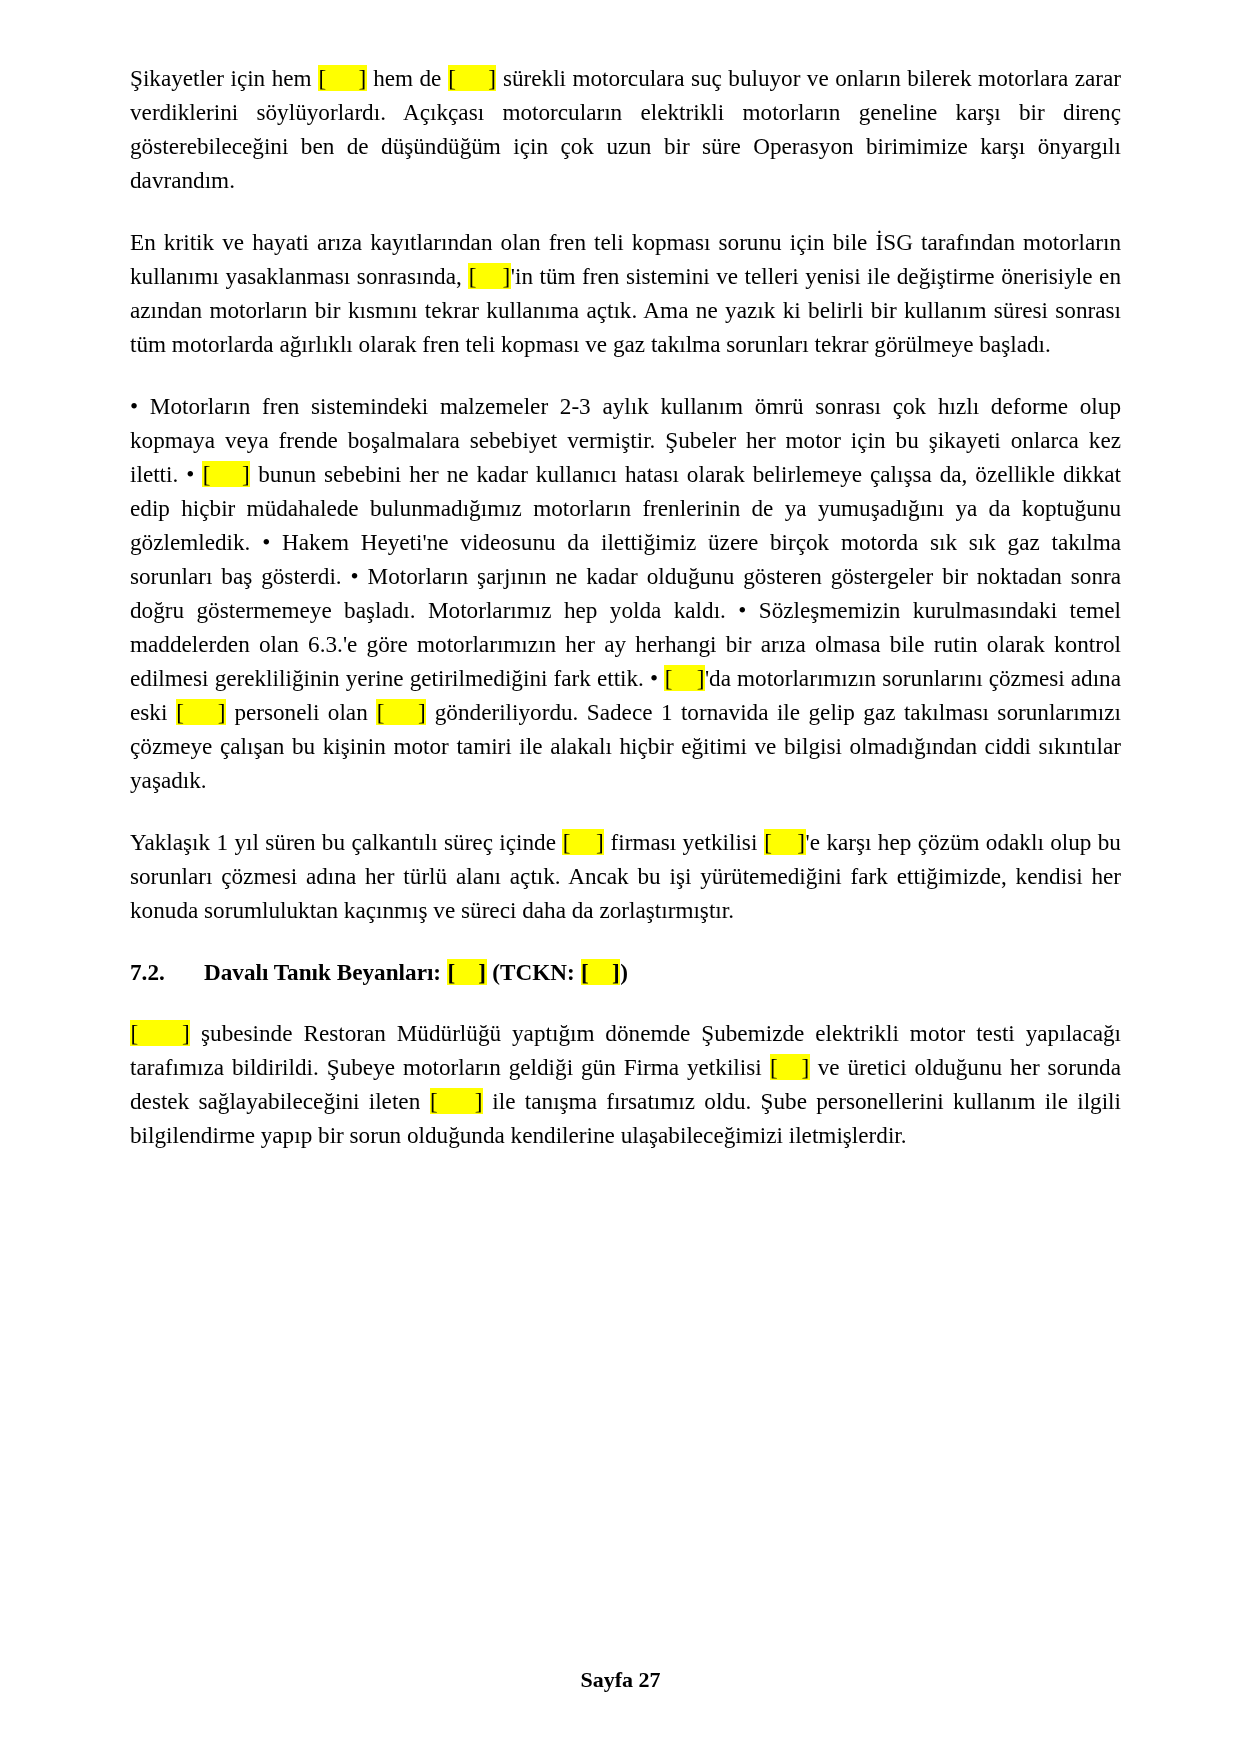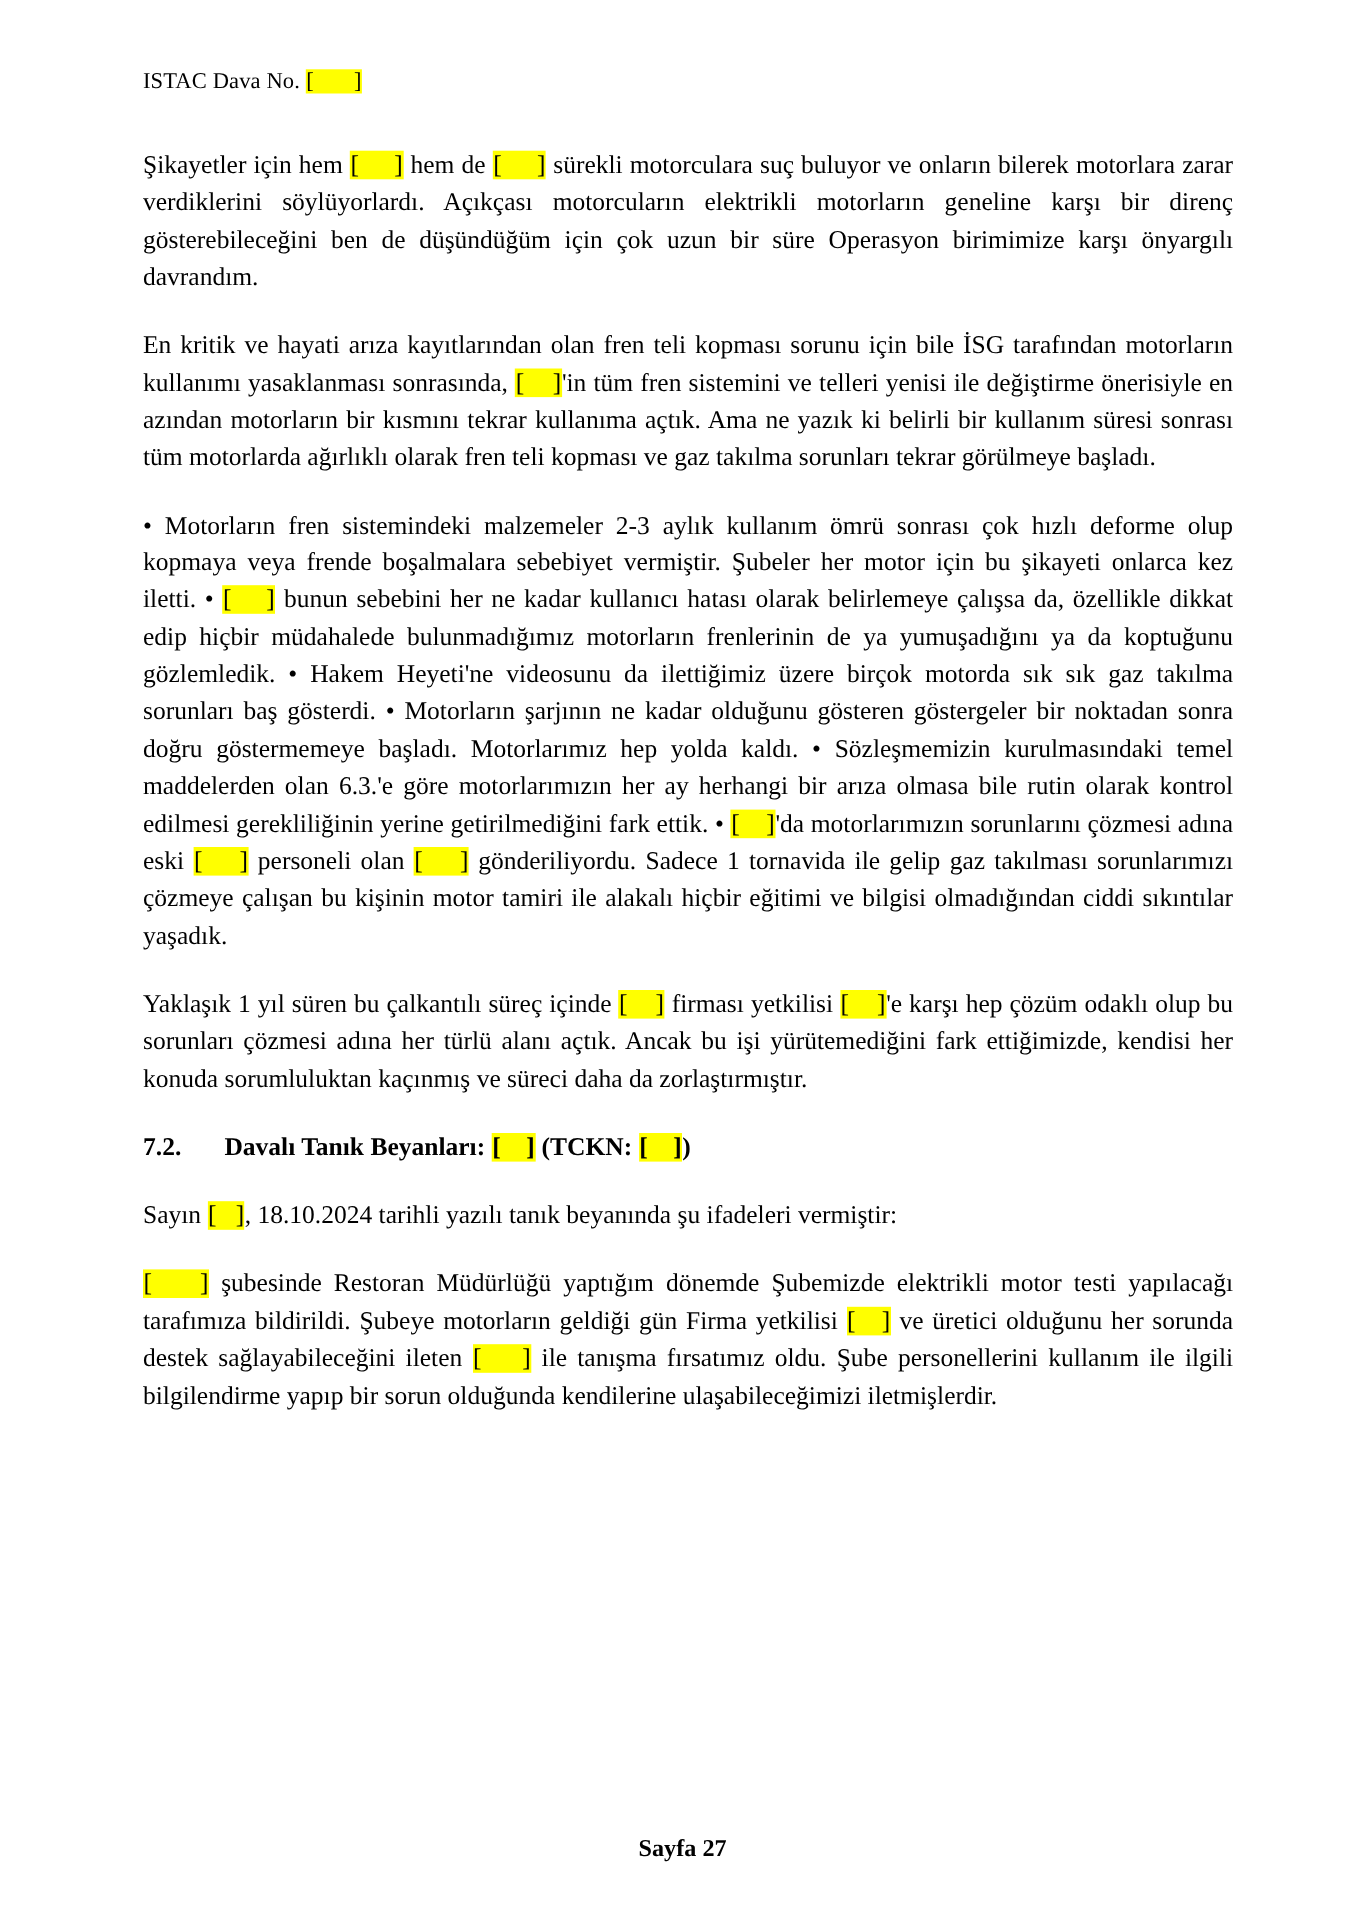--- a/index.html
+++ b/index.html
@@ -59,34 +59,29 @@
     text-align: center;
     font-size: 22px;
     font-weight: bold;
   }
 </style>
 </head>
 <body>
 
 <div class="page">
 
-  <div class="doc-header">
-    <span>ISTAC Dava No.</span>
-    <span class="redact">[       ]</span>
-  </div>
 
   <div>
     <p class="para"><span>Şikayetler için hem </span><span class="redact">[     ]</span><span> hem de </span><span class="redact">[     ]</span><span> sürekli motorculara suç buluyor ve onların bilerek motorlara zarar verdiklerini söylüyorlardı. Açıkçası motorcuların elektrikli motorların geneline karşı bir direnç gösterebileceğini ben de düşündüğüm için çok uzun bir süre Operasyon birimimize karşı önyargılı davrandım.</span></p>
     <p class="para"><span>En kritik ve hayati arıza kayıtlarından olan fren teli kopması sorunu için bile İSG tarafından motorların kullanımı yasaklanması sonrasında, </span><span class="redact">[    ]</span><span>'in tüm fren sistemini ve telleri yenisi ile değiştirme önerisiyle en azından motorların bir kısmını tekrar kullanıma açtık. Ama ne yazık ki belirli bir kullanım süresi sonrası tüm motorlarda ağırlıklı olarak fren teli kopması ve gaz takılma sorunları tekrar görülmeye başladı.</span></p>
     <p class="para"><span>• Motorların fren sistemindeki malzemeler 2-3 aylık kullanım ömrü sonrası çok hızlı deforme olup kopmaya veya frende boşalmalara sebebiyet vermiştir. Şubeler her motor için bu şikayeti onlarca kez iletti. • </span><span class="redact">[    ]</span><span> bunun sebebini her ne kadar kullanıcı hatası olarak belirlemeye çalışsa da, özellikle dikkat edip hiçbir müdahalede bulunmadığımız motorların frenlerinin de ya yumuşadığını ya da koptuğunu gözlemledik. • Hakem Heyeti'ne videosunu da ilettiğimiz üzere birçok motorda sık sık gaz takılma sorunları baş gösterdi. • Motorların şarjının ne kadar olduğunu gösteren göstergeler bir noktadan sonra doğru göstermemeye başladı. Motorlarımız hep yolda kaldı. • Sözleşmemizin kurulmasındaki temel maddelerden olan 6.3.'e göre motorlarımızın her ay herhangi bir arıza olmasa bile rutin olarak kontrol edilmesi gerekliliğinin yerine getirilmediğini fark ettik. • </span><span class="redact">[    ]</span><span>'da motorlarımızın sorunlarını çözmesi adına eski </span><span class="redact">[    ]</span><span> personeli olan </span><span class="redact">[    ]</span><span> gönderiliyordu. Sadece 1 tornavida ile gelip gaz takılması sorunlarımızı çözmeye çalışan bu kişinin motor tamiri ile alakalı hiçbir eğitimi ve bilgisi olmadığından ciddi sıkıntılar yaşadık.</span></p>
     <p class="para"><span>Yaklaşık 1 yıl süren bu çalkantılı süreç içinde </span><span class="redact">[    ]</span><span> firması yetkilisi </span><span class="redact">[    ]</span><span>'e karşı hep çözüm odaklı olup bu sorunları çözmesi adına her türlü alanı açtık. Ancak bu işi yürütemediğini fark ettiğimizde, kendisi her konuda sorumluluktan kaçınmış ve süreci daha da zorlaştırmıştır.</span></p>
 
     <div class="heading">
       <span class="num">7.2.</span><span><span>Davalı Tanık Beyanları: </span><span class="redact">[    ]</span><span> (TCKN: </span><span class="redact">[    ]</span><span>)</span></span>
     </div>
 
-    <p class="para"><span>Sayın </span><span class="redact">[   ]</span><span>, 18.10.2024 tarihli yazılı tanık beyanında şu ifadeleri vermiştir:</span></p>
     <p class="para"><span class="redact">[    ]</span><span> şubesinde Restoran Müdürlüğü yaptığım dönemde Şubemizde elektrikli motor testi yapılacağı tarafımıza bildirildi. Şubeye motorların geldiği gün Firma yetkilisi </span><span class="redact">[   ]</span><span> ve üretici olduğunu her sorunda destek sağlayabileceğini ileten </span><span class="redact">[    ]</span><span> ile tanışma fırsatımız oldu. Şube personellerini kullanım ile ilgili bilgilendirme yapıp bir sorun olduğunda kendilerine ulaşabileceğimizi iletmişlerdir.</span></p>
   </div>
 
   <div class="footer">Sayfa 27</div>
 
 </div>
 
 </body></html>

